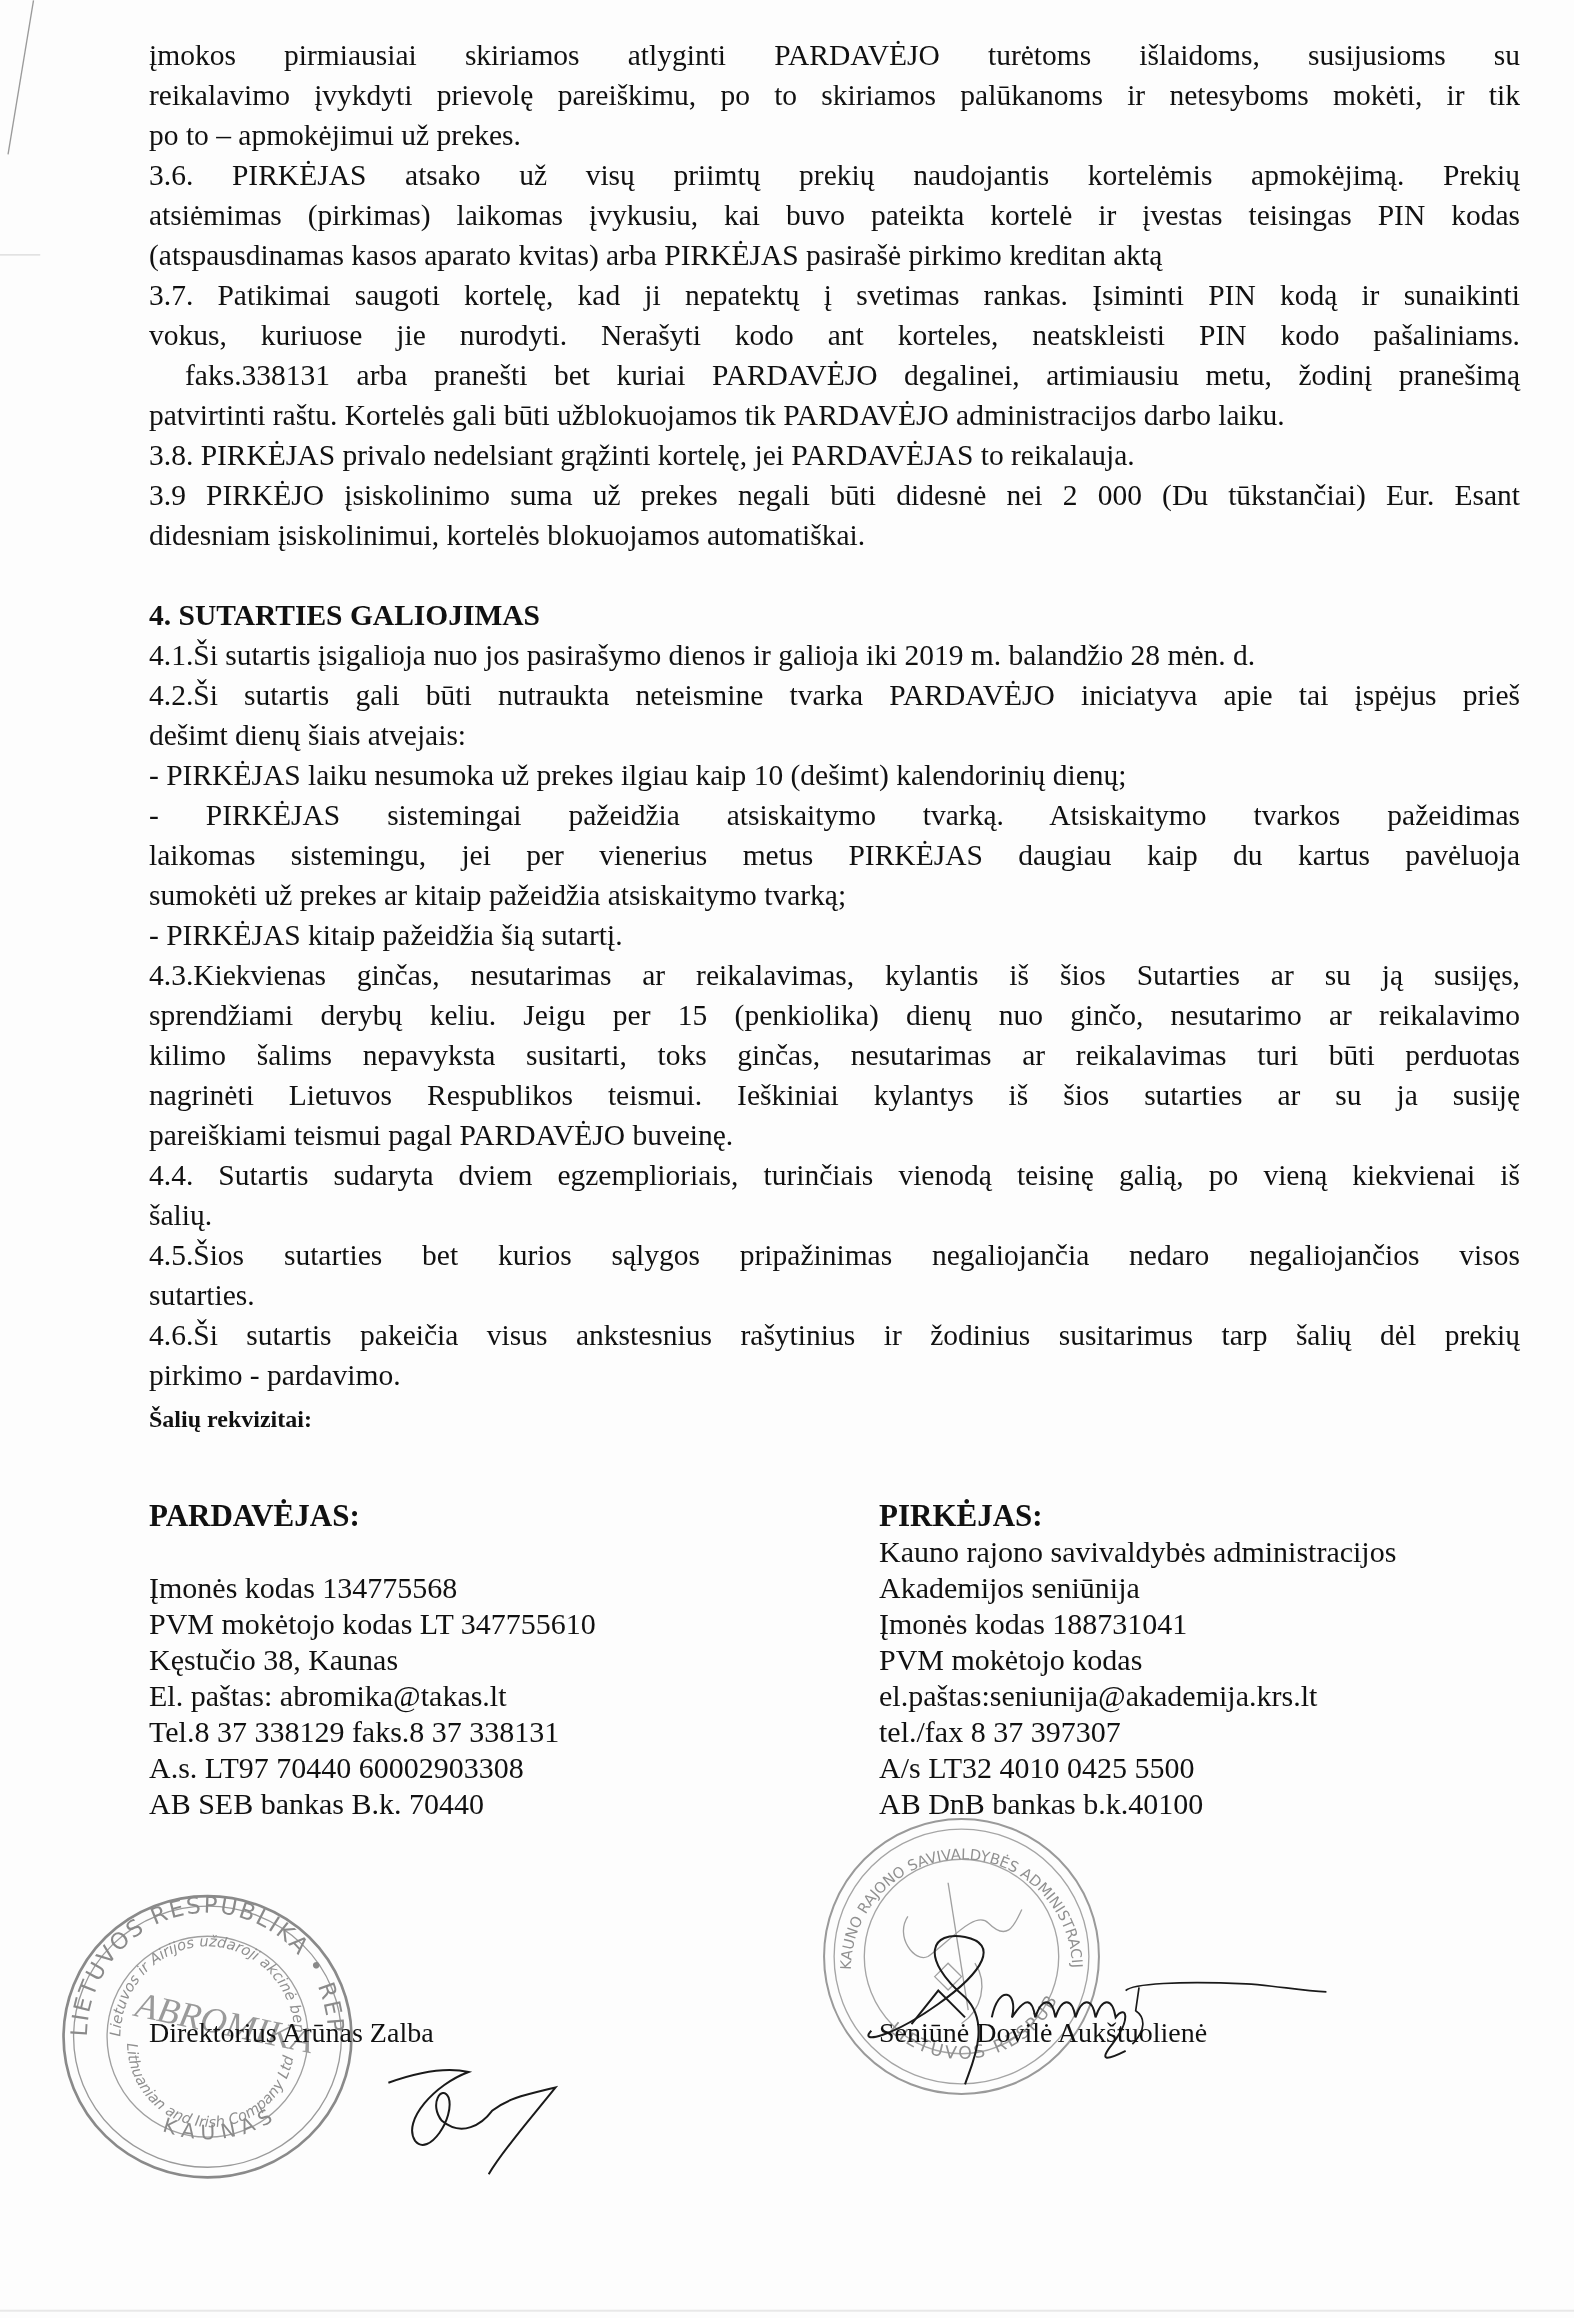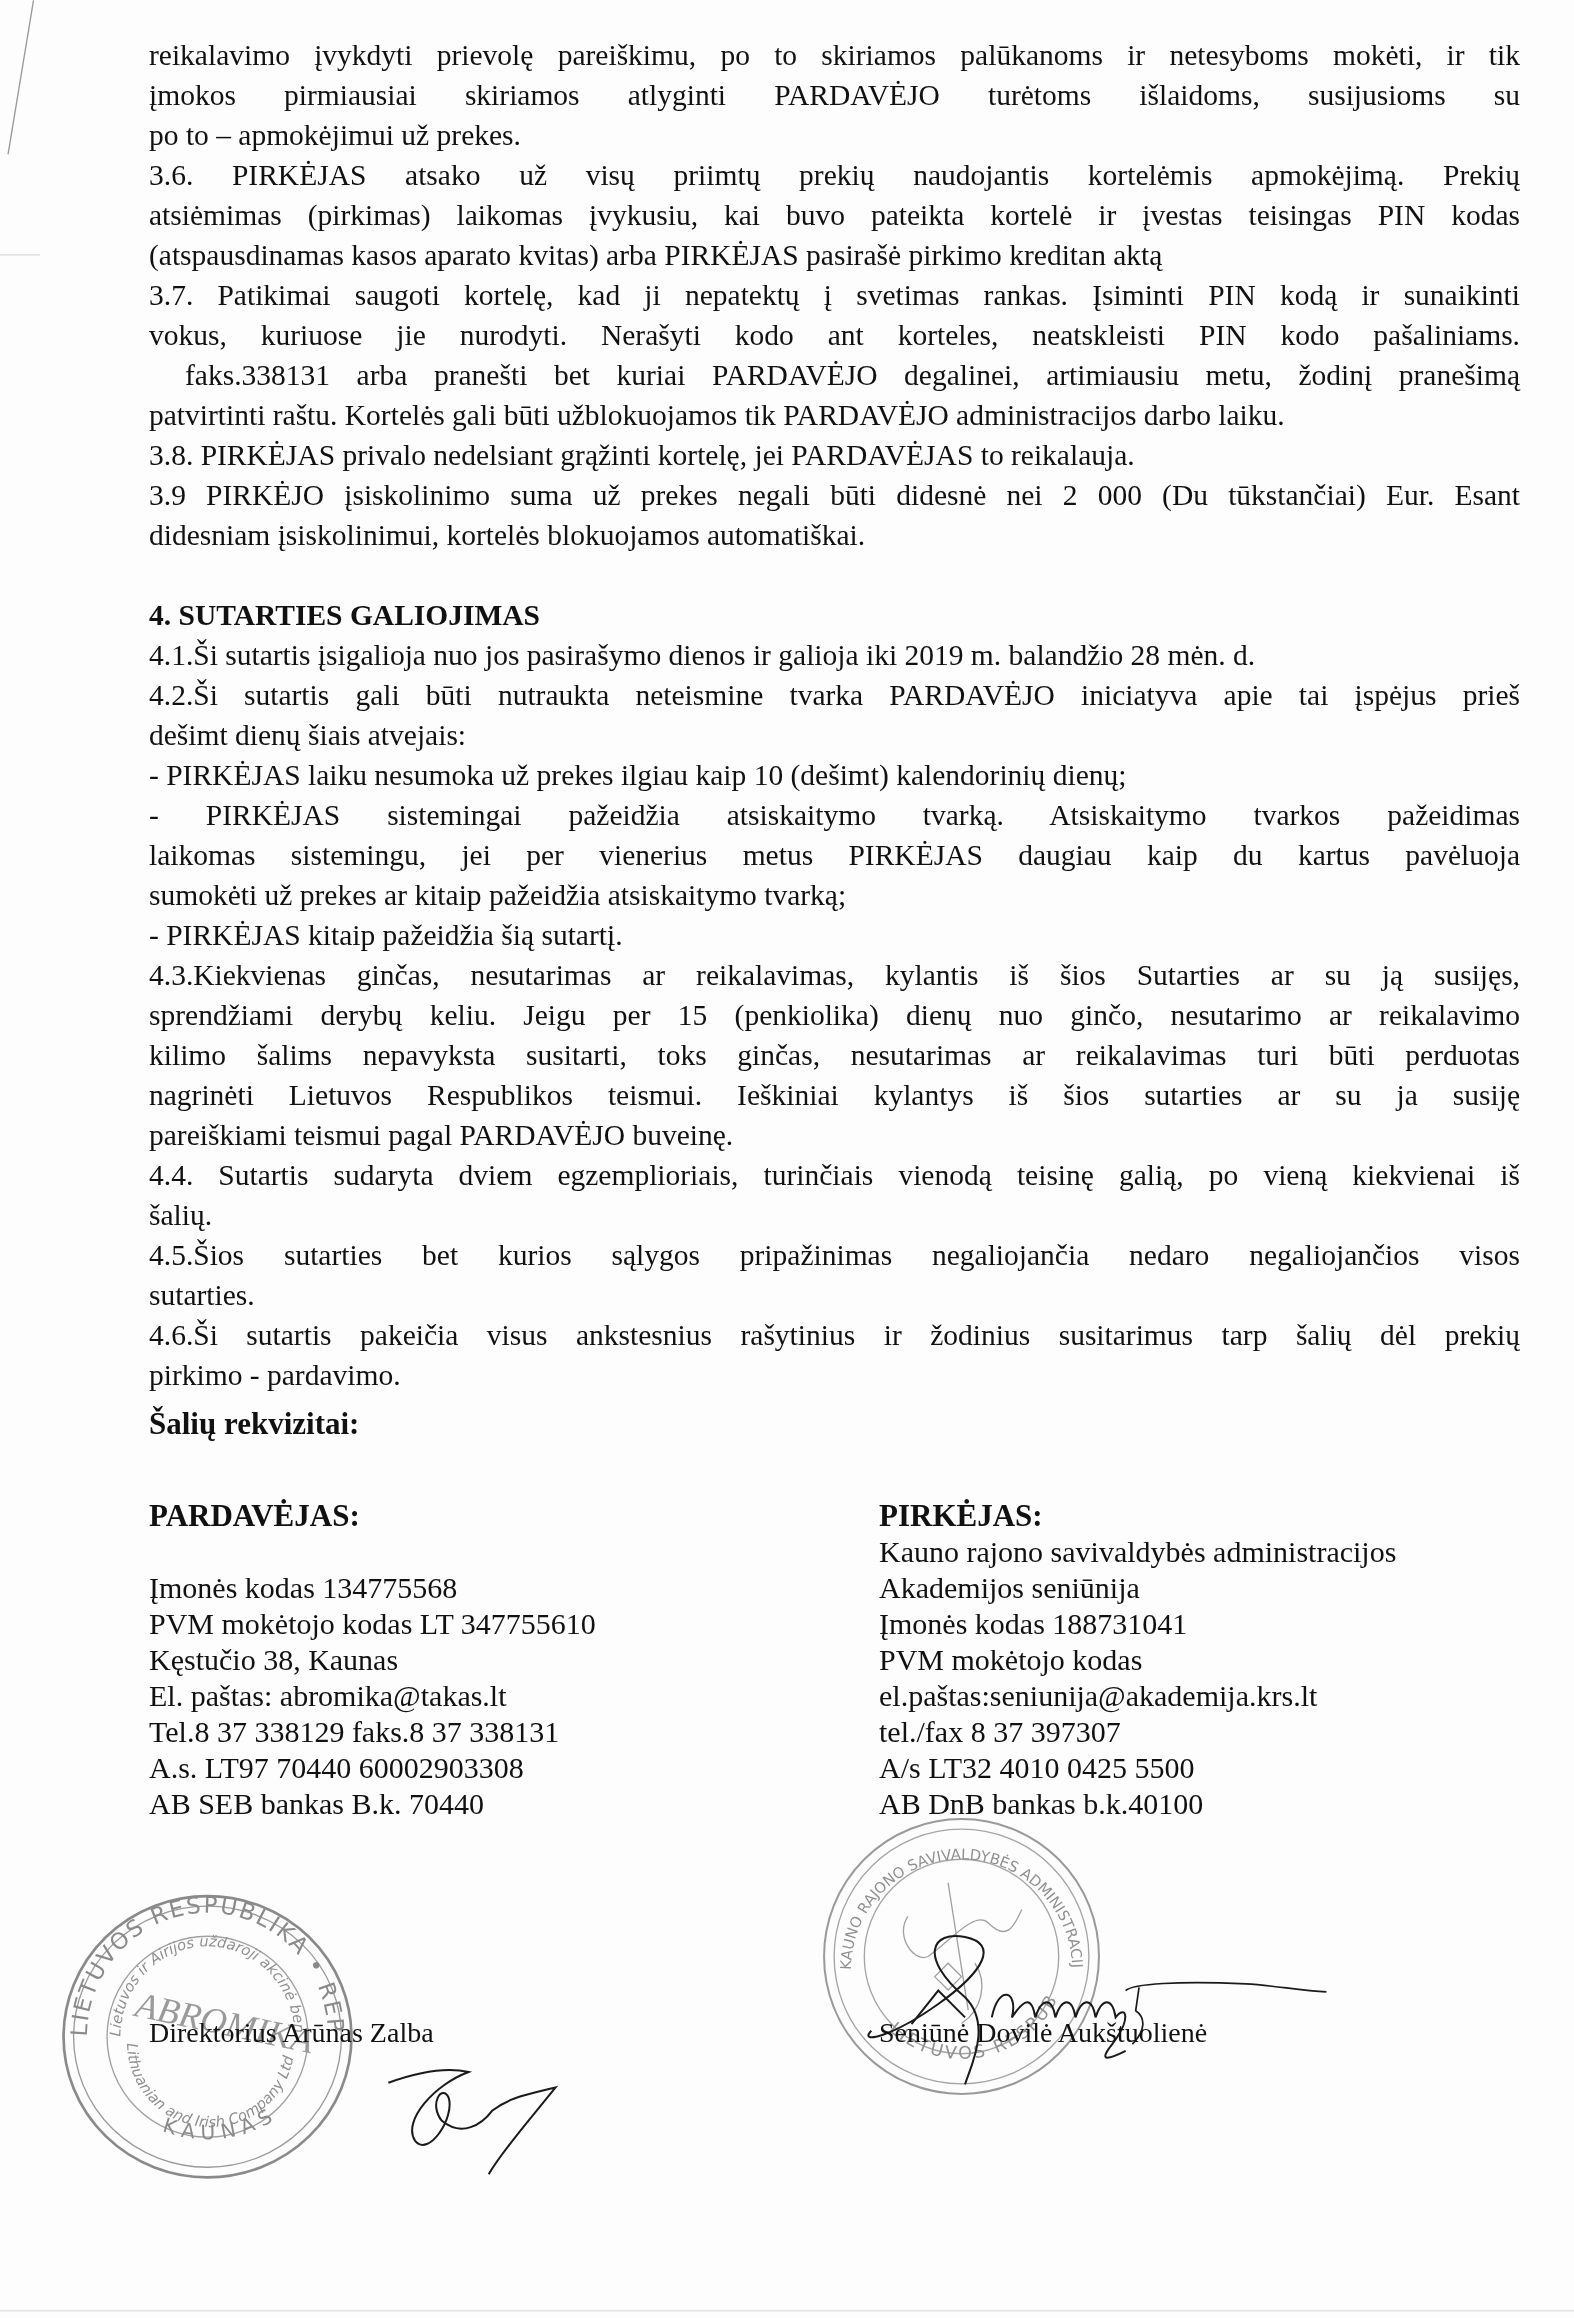--- a/index.html
+++ b/index.html
@@ -6,21 +6,21 @@
   body { width: 1574px; height: 2319px; position: relative; overflow: hidden; }
   .page { position: absolute; left: 0; top: 0; width: 1574px; height: 2319px; background: #fdfdfd; }
   .scan-edge { position: absolute; left: 0; top: 0; width: 1574px; height: 2319px; pointer-events: none; }
   .body-text {
     position: absolute; left: 149px; top: 35px; width: 1371px;
     font-family: "Liberation Serif", serif; font-size: 29.5px; line-height: 40px; color: #111;
   }
   .line { display: block; text-align: justify; text-align-last: justify; white-space: nowrap; }
   .line.last { text-align-last: left; }
   .heading { font-weight: bold; margin-top: 40px; }
-  .req-title { position: absolute; left: 149px; top: 1406px; font-family: "Liberation Serif", serif; font-weight: bold; font-size: 31px; color: #111; }
+  .req-title { position: absolute; left: 149px; top: 1406px; font-family: "Liberation Serif", serif; font-weight: bold; font-size: 24px; color: #111; }
   .party { position: absolute; font-family: "Liberation Serif", serif; font-size: 30px; line-height: 36px; color: #111; }
   .party .party-title { font-weight: bold; font-size: 31px; }
   .party .gap { height: 36px; }
   .party.seller { left: 149px; top: 1498px; }
   .party.buyer { left: 879px; top: 1498px; }
   .signline { position: absolute; font-family: "Liberation Serif", serif; font-size: 28px; color: #111; }
   .stamp { position: absolute; pointer-events: none; }
 </style>
 </head>
 <body>
@@ -28,22 +28,22 @@
 <div class="page">
 
   <svg class="scan-edge" width="1574" height="2319" viewBox="0 0 2349 3460">
     <line x1="50" y1="0" x2="12" y2="230" stroke="#9a9a9a" stroke-width="2"></line>
     <line x1="0" y1="380" x2="60" y2="380" stroke="#d8d8d8" stroke-width="2"></line>
     <line x1="0" y1="3448" x2="2349" y2="3448" stroke="#e8e8e8" stroke-width="3"></line>
   </svg>
 
   <div class="body-text">
     <div id="top-lines">
+        <div class="line" style="text-align-last: justify;">įmokos pirmiausiai skiriamos atlyginti PARDAVĖJO turėtoms išlaidoms, susijusioms su</div>
         <div class="line" style="text-align-last: justify;">reikalavimo įvykdyti prievolę pareiškimu, po to skiriamos palūkanoms ir netesyboms mokėti, ir tik</div>
-        <div class="line" style="text-align-last: justify;">įmokos pirmiausiai skiriamos atlyginti PARDAVĖJO turėtoms išlaidoms, susijusioms su</div>
         <div class="line last">po to – apmokėjimui už prekes.</div>
         <div class="line" style="text-align-last: justify; font-family: Liberation Serif, serif;">3.6. PIRKĖJAS atsako už visų priimtų prekių naudojantis kortelėmis apmokėjimą. Prekių</div>
         <div class="line" style="text-align-last: justify;">atsiėmimas (pirkimas) laikomas įvykusiu, kai buvo pateikta kortelė ir įvestas teisingas PIN kodas</div>
         <div class="line last">(atspausdinamas kasos aparato kvitas) arba PIRKĖJAS pasirašė pirkimo kreditan aktą</div>
         <div class="line" style="text-align-last: justify;">3.7. Patikimai saugoti kortelę, kad ji nepatektų į svetimas rankas. Įsiminti PIN kodą ir sunaikinti</div>
         <div class="line" style="text-align-last: justify;">vokus, kuriuose jie nurodyti. Nerašyti kodo ant korteles, neatskleisti PIN kodo pašaliniams.</div>
         <div class="line" style="text-align-last: justify; margin-left: 36px;">faks.338131 arba pranešti bet kuriai PARDAVĖJO degalinei, artimiausiu metu, žodinį pranešimą</div>
         <div class="line last">patvirtinti raštu. Kortelės gali būti užblokuojamos tik PARDAVĖJO administracijos darbo laiku.</div>
         <div class="line last">3.8. PIRKĖJAS privalo nedelsiant grąžinti kortelę, jei PARDAVĖJAS to reikalauja.</div>
         <div class="line" style="text-align-last: justify;">3.9 PIRKĖJO įsiskolinimo suma už prekes negali būti didesnė nei 2 000 (Du tūkstančiai) Eur. Esant</div>

